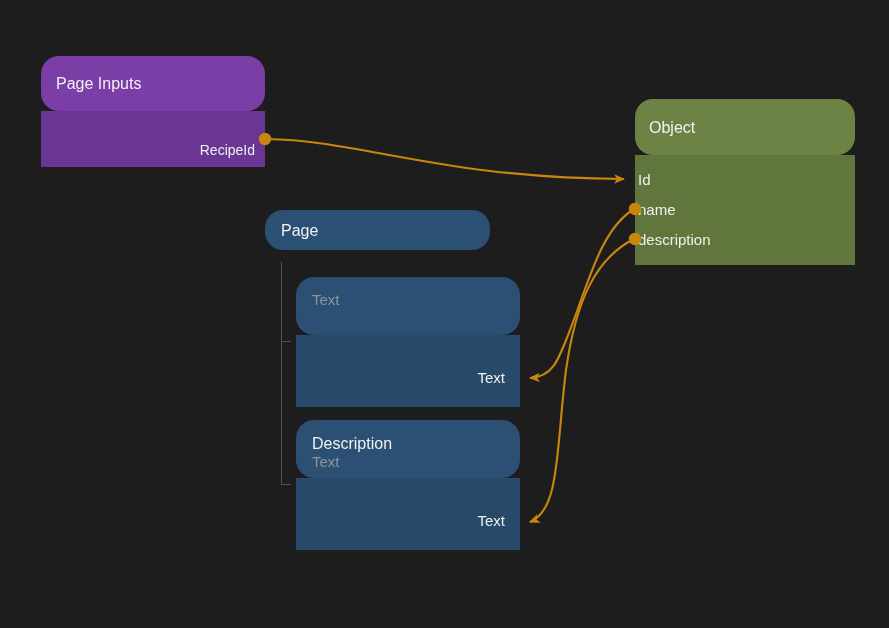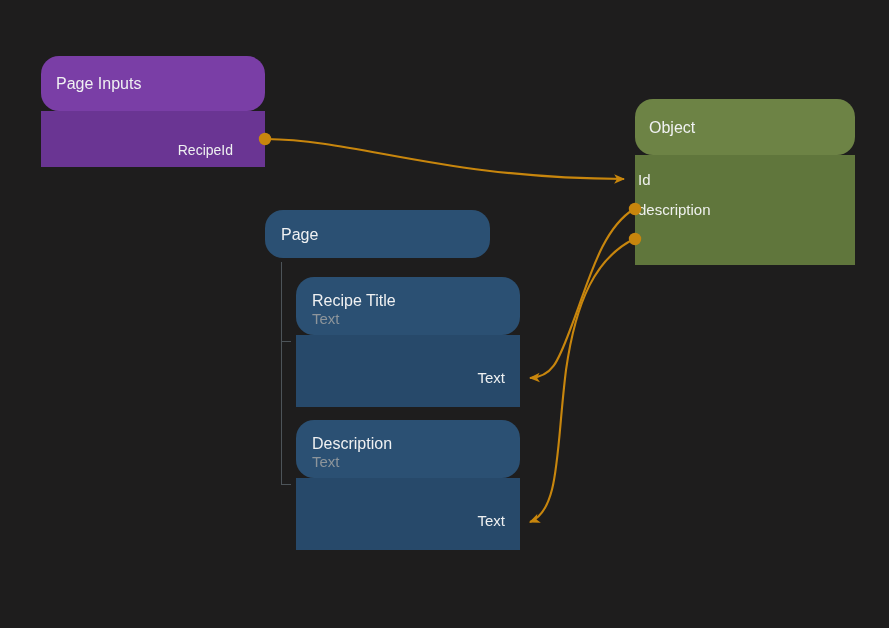--- a/index.html
+++ b/index.html
@@ -67,21 +67,21 @@
     height: 55px;
     background: #7a3ea6;
     padding-left: 15px;
   }
   #node-page-inputs .node-body {
     height: 56px;
     background: #6a3593;
   }
   .port-row-right {
     position: absolute;
-    right: 32px;
+    right: 10px;
     display: flex;
     align-items: center;
     height: 18px;
     justify-content: flex-end;
   }
   .port-label {
     color: #eef0f1;
     font-size: 14px;
     line-height: 18px;
     white-space: nowrap;
@@ -119,21 +119,21 @@
   }
 
   
   #node-page {
     left: 265px;
     top: 210px;
     width: 225px;
     height: 52px;
   }
   #node-page .node-header {
-    height: 48px;
+    height: 40px;
     background: #2b5073;
     padding-left: 16px;
   }
 
   
   .child-node {
     z-index: 2;
   }
   .child-node .node-header {
     background: #2b5073;
@@ -223,34 +223,36 @@
 
   <div class="node" id="node-object">
     <div class="node-header">
       <span class="node-title">Object</span>
     </div>
     <div class="node-body">
       <div class="field-row">
         <span class="field-label">Id</span>
       </div>
       <div class="field-row">
+        <span class="field-label">name</span>
+      </div>
+      <div class="field-row">
         <span class="field-label">description</span>
       </div>
     </div>
   </div>
 
   <div class="node" id="node-page">
     <div class="node-header">
       <span class="node-title">Page</span>
     </div>
   </div>
 
   <div class="node child-node" id="node-recipe-title">
     <div class="node-header">
-      <div class="node-title">Recipe Title</div>
       <div class="node-subtitle">Text</div>
     </div>
     <div class="node-body"></div>
     <span class="body-label-right">Text</span>
   </div>
 
   <div class="node child-node" id="node-description">
     <div class="node-header">
       <div class="node-title">Description</div>
       <div class="node-subtitle">Text</div>

